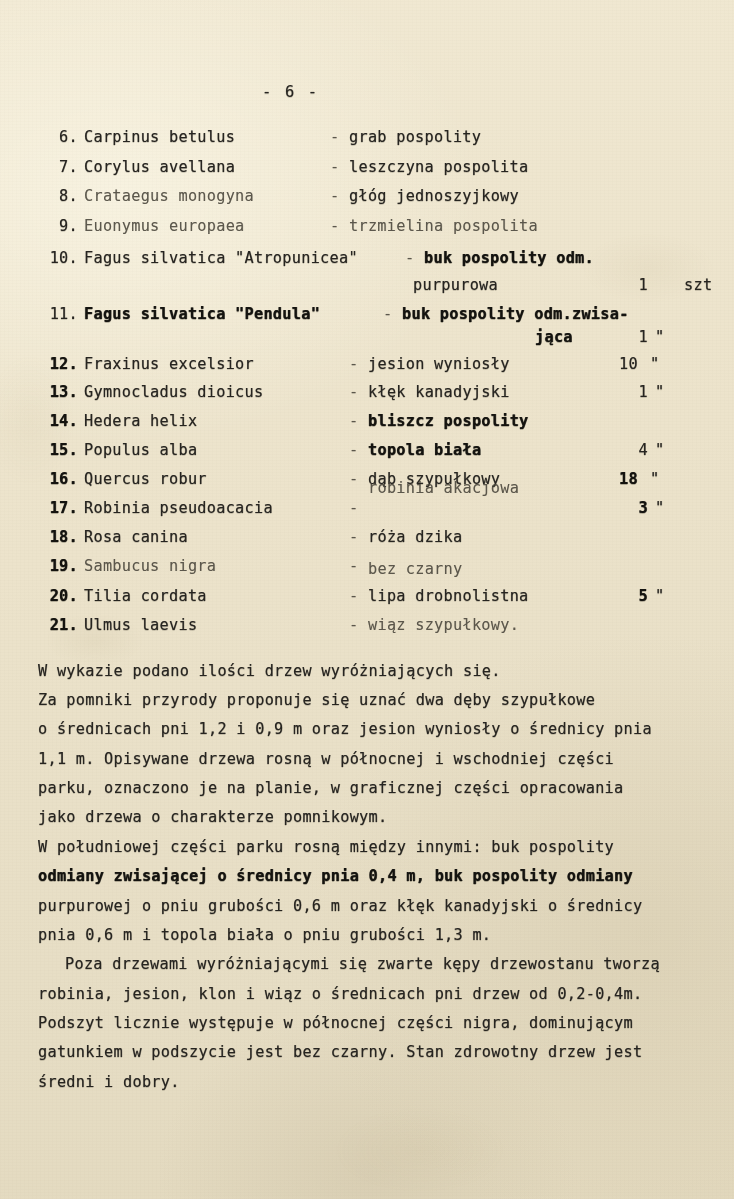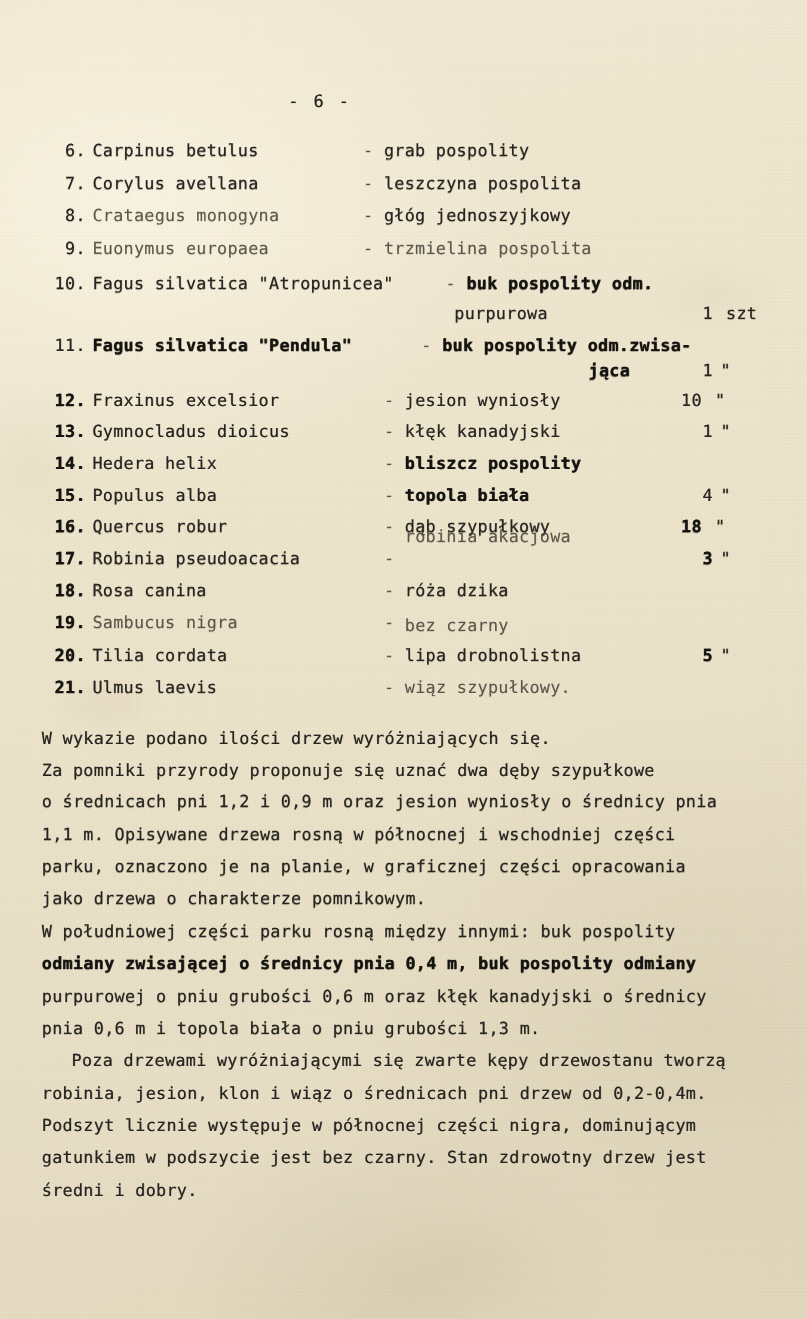--- a/index.html
+++ b/index.html
@@ -126,21 +126,21 @@
     <div class="t dash faint" style="left:330px; top:219px;">-</div>
     <div class="t faint" style="left:349px; top:219px;">trzmielina pospolita</div>
 
     <div class="t num" style="left:44px;  top:251px;">10.</div>
     <div class="t latin" style="left:84px;  top:251px;">Fagus silvatica "Atropunicea"</div>
     <div class="t dash faint" style="left:405px; top:251px;">-</div>
     <div class="t strong" style="left:424px; top:251px;">buk pospolity odm.</div>
 
     <div class="t" style="left:413px; top:278px;">purpurowa</div>
     <div class="t qty" style="left:622px; top:278px;">1</div>
-    <div class="t unit" style="left:660px; top:278px;text-align:right;">szt</div>
+    <div class="t unit" style="left:684px; top:278px;text-align:right;">szt</div>
 
     <div class="t num" style="left:44px;  top:307px;">11.</div>
     <div class="t latin strong" style="left:84px; top:307px;">Fagus silvatica "Pendula"</div>
     <div class="t dash faint" style="left:383px; top:307px;">-</div>
     <div class="t strong" style="left:402px; top:307px;">buk pospolity odm.zwisa-</div>
 
     <div class="t strong" style="left:535px; top:330px;">jąca</div>
     <div class="t qty" style="left:622px; top:330px;">1</div>
     <div class="t unit" style="left:655px; top:330px;">"</div>
 

